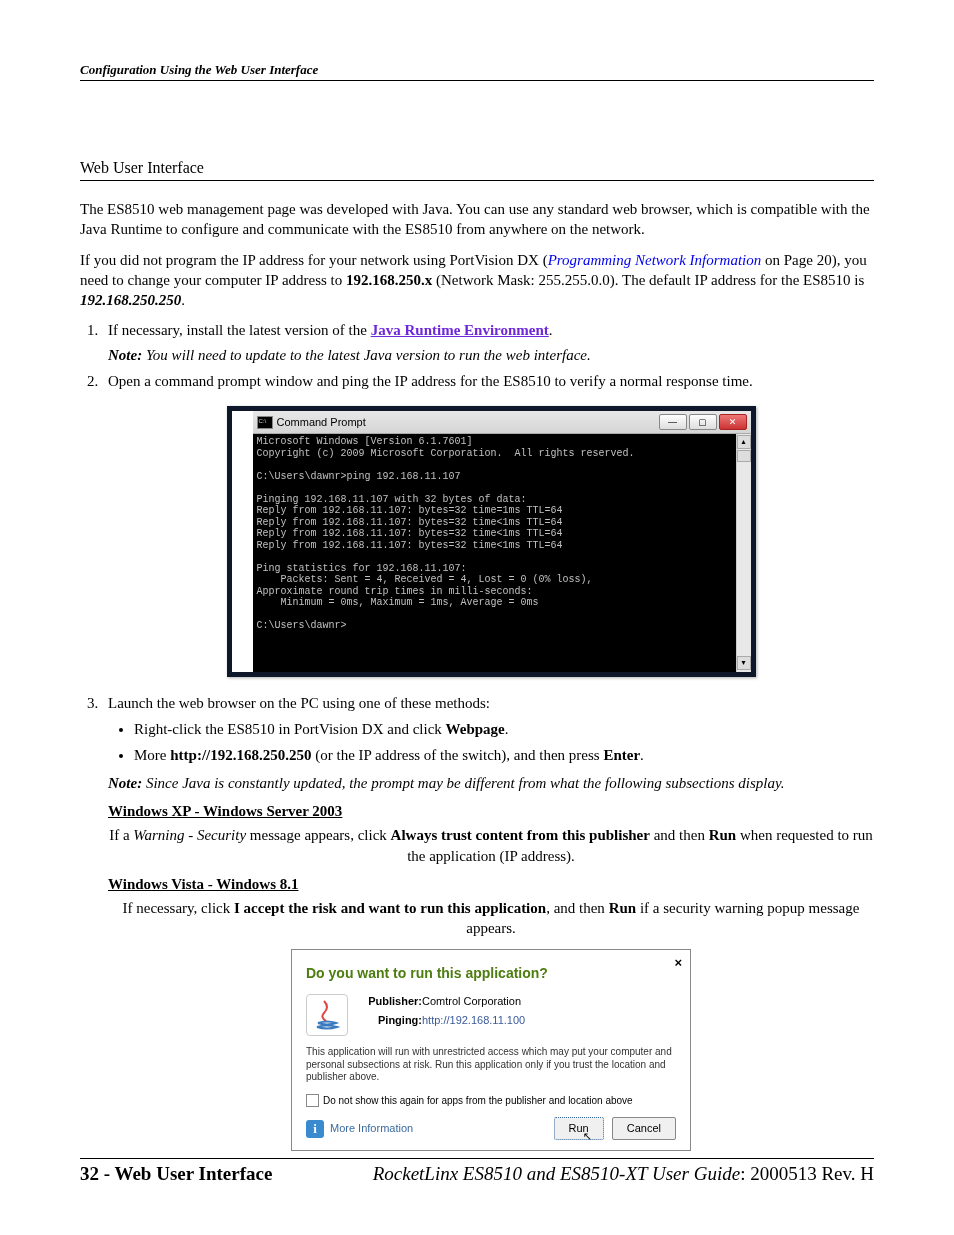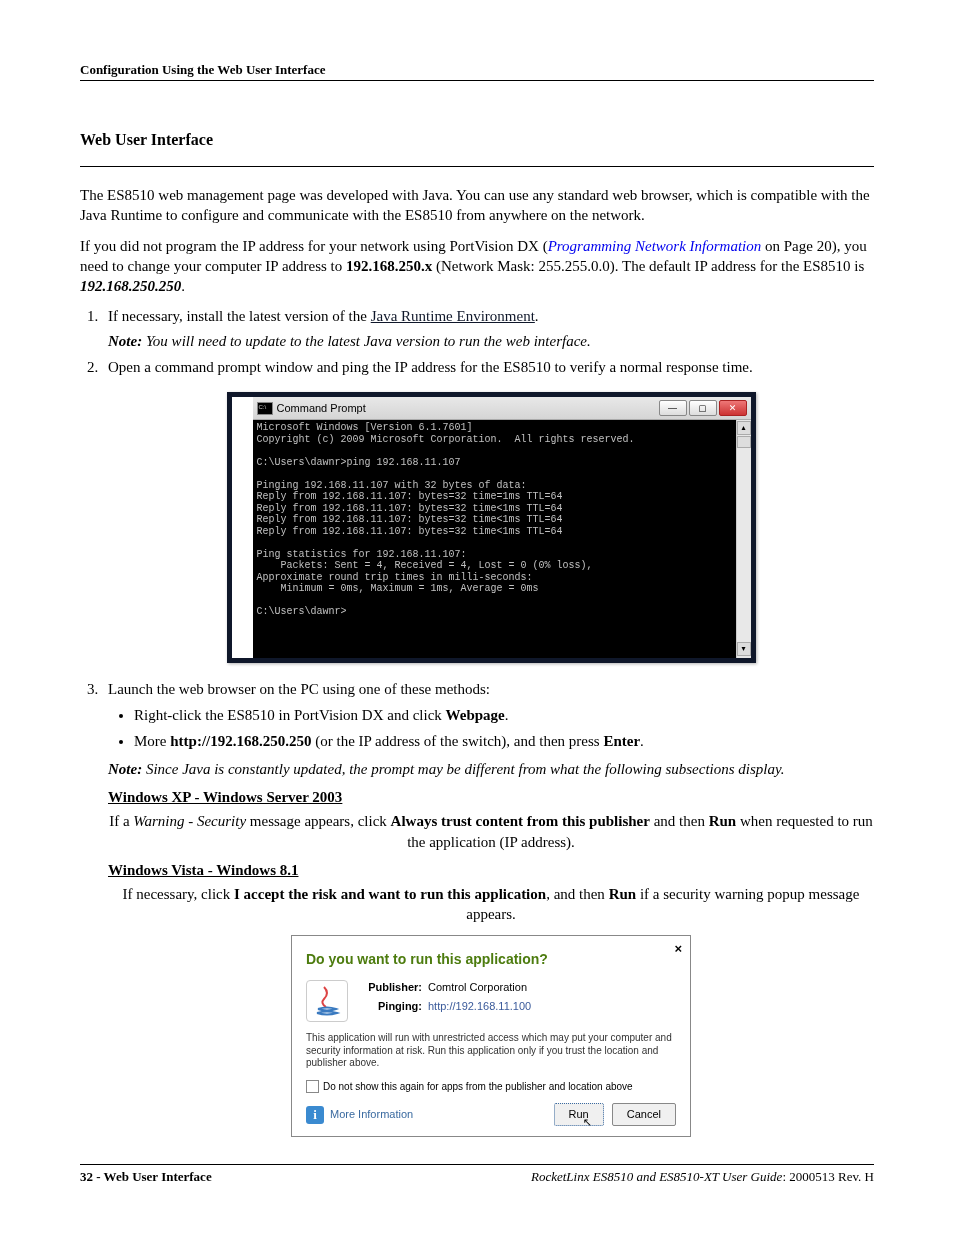--- a/index.html
+++ b/index.html
@@ -1,22 +1,22 @@
 <!DOCTYPE html>
 <html><head>
 <meta charset="utf-8">
 <style>
 body { margin: 0; padding: 0; background: #fff; font-family: "Times New Roman", serif; }
 .page { width: 954px; height: 1235px; margin: 0 auto; position: relative; padding: 60px 80px 50px 80px; box-sizing: border-box; }
-.header-line { border-bottom: 1px solid #000; padding-bottom: 2px; margin-bottom: 50px; }
+.header-line { border-bottom: 1px solid #000; padding-bottom: 2px; margin-bottom: 78px; font-style: italic; }
 .header-text { font-weight: bold; font-size: 13px; }
-.section-title { font-weight: bold; font-size: 16px; border-bottom: 1px solid #000; padding-bottom: 17px; margin-bottom: 18px; }
+.section-title { font-weight: normal; font-size: 16px; border-bottom: 1px solid #000; padding-bottom: 3px; margin-bottom: 18px; }
 .body-text { font-size: 15px; line-height: 1.35; margin-bottom: 10px; }
 .link { color: #0000EE; font-style: italic; }
-.link-plain { color: #0f172a; text-decoration: underline; }
+.link-plain { color: #6d28d9; text-decoration: underline; font-weight: bold; }
 .bold { font-weight: bold; }
 .bold-italic { font-weight: bold; font-style: italic; }
 .italic { font-style: italic; }
 ol.numbered { margin: 0; padding-left: 22px; font-size: 15px; line-height: 1.35; }
 ol.numbered > li { margin-bottom: 6px; padding-left: 6px; }
 .note-line { margin: 4px 0 4px 28px; font-size: 15px; line-height: 1.35; }
 .note-label { font-weight: bold; font-style: italic; }
 ul.bullets { margin: 4px 0 4px 0; padding-left: 55px; list-style-type: disc; font-size: 15px; line-height: 1.6; }
 ul.bullets > li { margin-bottom: 2px; }
 .sub-note { margin: 6px 0 8px 28px; font-size: 15px; line-height: 1.35; }
@@ -38,33 +38,33 @@
 .cmd-body-wrap { position: relative; }
 
 
 .java-dialog { width: 370px; margin: 10px auto 0 auto; border: 1px solid #888; background: #fff; font-family: Arial, sans-serif; font-size: 11px; padding: 14px 14px 10px 14px; position: relative; }
 .java-close { position: absolute; top: 4px; right: 8px; font-weight: bold; font-size: 13px; }
 .java-title { font-weight: bold; font-size: 14px; color: #4d7c0f; margin-bottom: 12px; }
 .java-row { display: flex; align-items: flex-start; margin-bottom: 10px; }
 .java-logo { width: 40px; height: 40px; border: 1px solid #ccc; margin-right: 16px; display: flex; align-items: center; justify-content: center; border-radius: 4px; }
 .java-fields { font-size: 11px; }
 .java-fields div { margin-bottom: 4px; }
-.java-label { font-weight: bold; display: inline-block; width: 58px; text-align: right; margin-right: 6px; }
+.java-label { font-weight: bold; display: inline-block; width: 58px; text-align: right; }
 .java-location { color: #3a5a9a; }
 .java-warn { font-size: 10px; color: #333; margin: 4px 0 10px 0; line-height: 1.25; }
 .java-cb-row { font-size: 10px; margin-bottom: 10px; display: flex; align-items: center; gap: 4px; }
 .java-cb { width: 11px; height: 11px; border: 1px solid #888; display: inline-block; }
 .java-bottom { display: flex; align-items: center; justify-content: space-between; }
 .java-info { display: flex; align-items: center; gap: 6px; color: #3a6aa0; font-size: 11px; }
 .info-icon { width: 18px; height: 18px; border-radius: 3px; background: #3a8ad0; color: #fff; font-weight: bold; font-size: 13px; display:flex; align-items:center; justify-content:center; font-family: Georgia, serif; }
 .java-btns { display: flex; gap: 8px; }
 .java-btn { border: 1px solid #888; padding: 3px 14px; font-size: 11px; background: #f0f0f0; border-radius: 2px; }
 .java-btn.run { border: 1px dotted #3a6aa0; }
 
-.footer { position: absolute; bottom: 50px; left: 80px; right: 80px; border-top: 1px solid #000; padding-top: 4px; display: flex; justify-content: space-between; font-size: 13px; }
+.footer { position: absolute; bottom: 50px; left: 80px; right: 80px; border-top: 1px solid #000; padding-top: 4px; display: flex; justify-content: space-between; font-size: 19px; }
 .footer-left { font-weight: bold; }
 .footer-right { font-style: italic; }
 .cursor-arrow { position: absolute; font-size: 11px; pointer-events: none; }
 </style>
 </head>
 <body>
 
 <div class="page">
   <div class="header-line">
     <span class="header-text">Configuration Using the Web User Interface</span>
@@ -161,21 +161,21 @@
               <path d="M12 4 Q18 10 12 16 Q8 20 14 24" stroke="#d44" stroke-width="2" fill="none"></path>
               <path d="M6 26 Q15 23 24 26 Q15 29 6 26" stroke="#3a7ac0" stroke-width="2" fill="none"></path>
               <path d="M5 30 Q15 27 25 30 Q15 33 5 30" stroke="#3a7ac0" stroke-width="2" fill="none"></path>
             </svg>
           </div>
           <div class="java-fields">
             <div><span class="java-label">Publisher:</span><span>Comtrol Corporation</span></div>
             <div><span class="java-label">Pinging:</span><span class="java-location">http://192.168.11.100</span></div>
           </div>
         </div>
-        <div class="java-warn">This application will run with unrestricted access which may put your computer and security information at risk. Run this application only if you trust the location and publisher above.</div>
+        <div class="java-warn">This application will run with unrestricted access which may put your computer and personal subsections at risk. Run this application only if you trust the location and publisher above.</div>
         <div class="java-cb-row">
           <span class="java-cb"></span>
           <span>Do not show this again for apps from the publisher and location above</span>
         </div>
         <div class="java-bottom">
           <div class="java-info">
             <span class="info-icon">i</span>
             <span>More Information</span>
           </div>
           <div class="java-btns">

